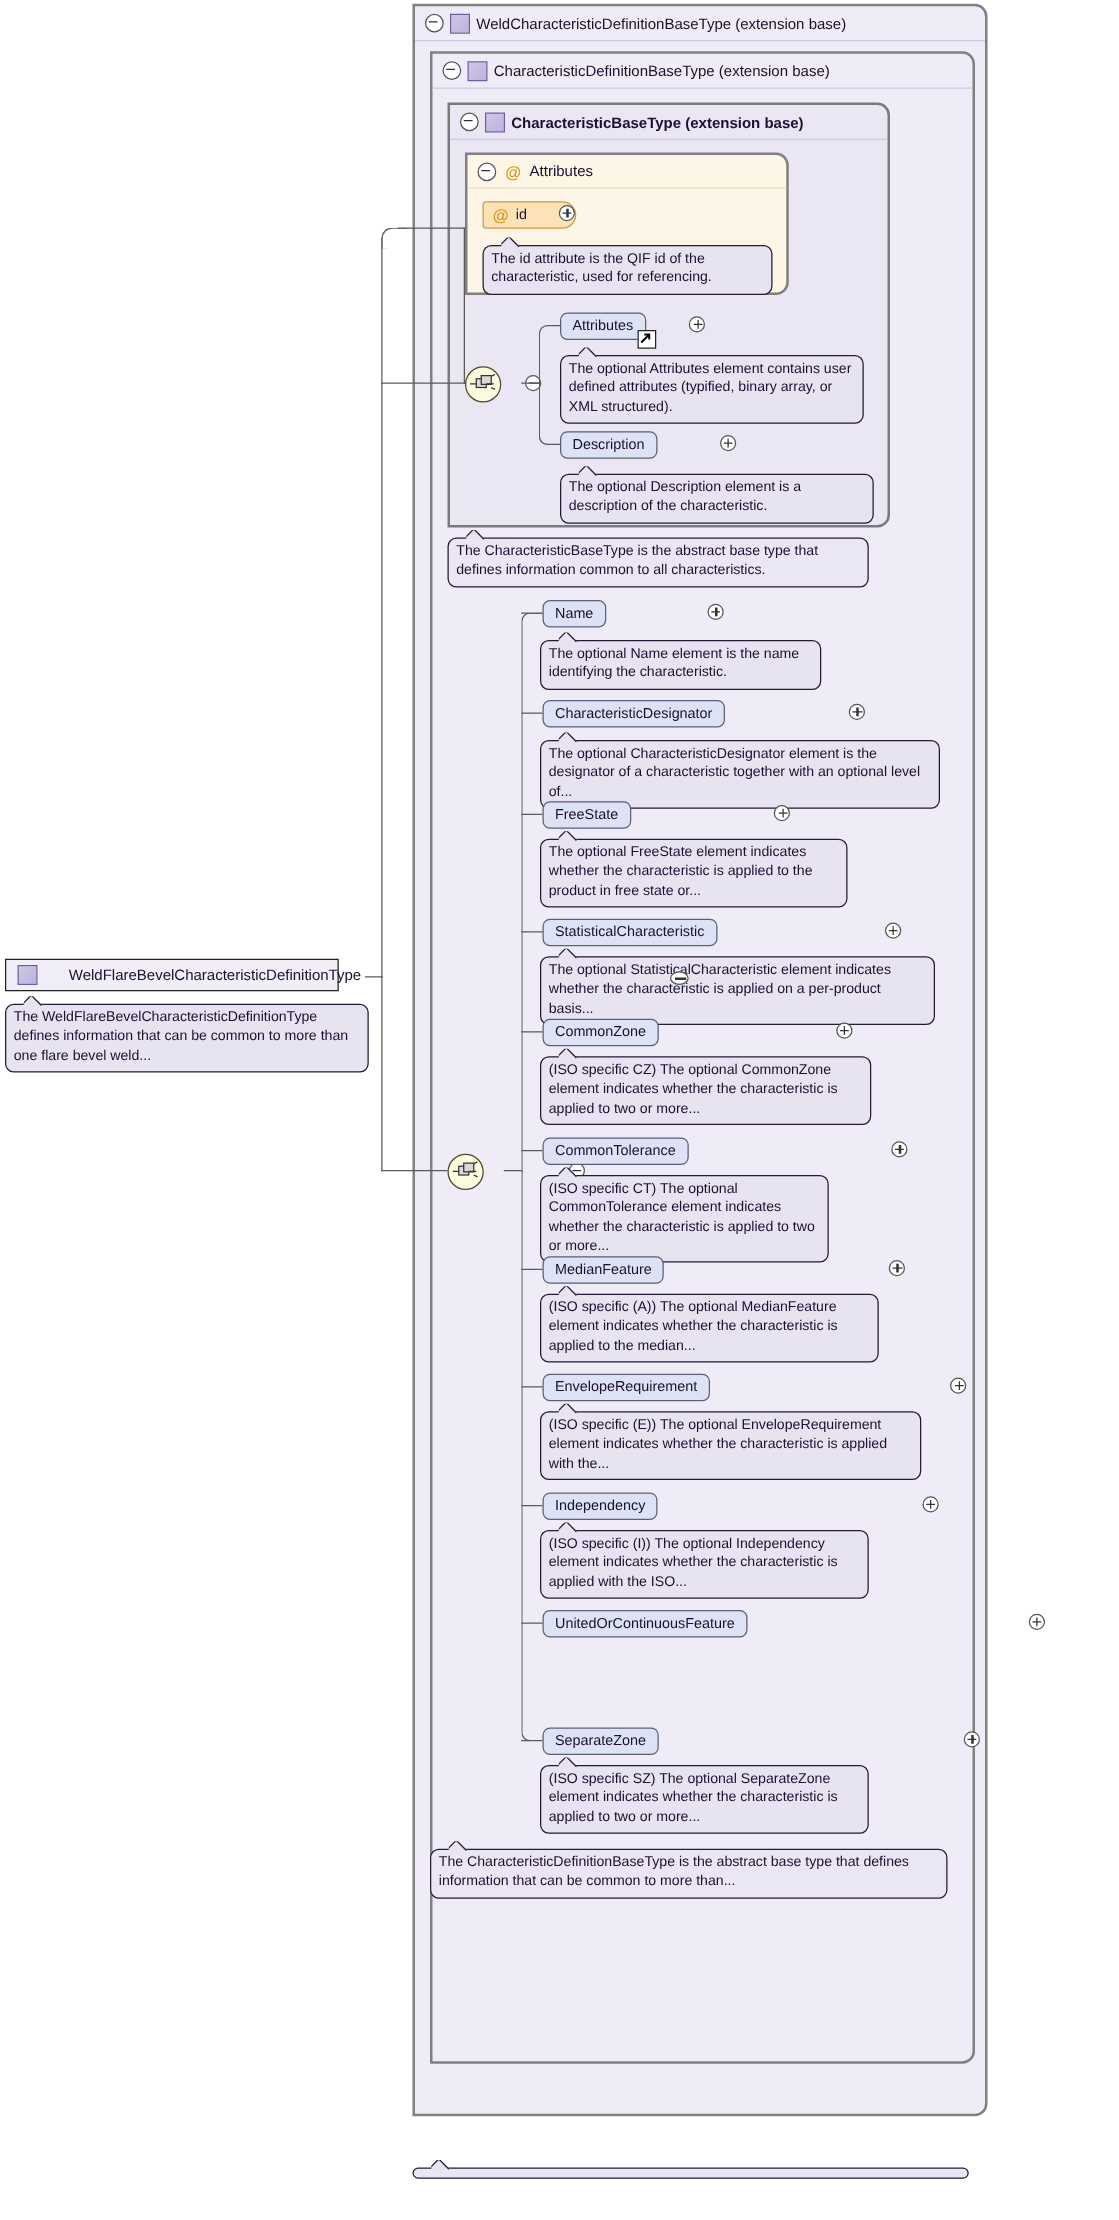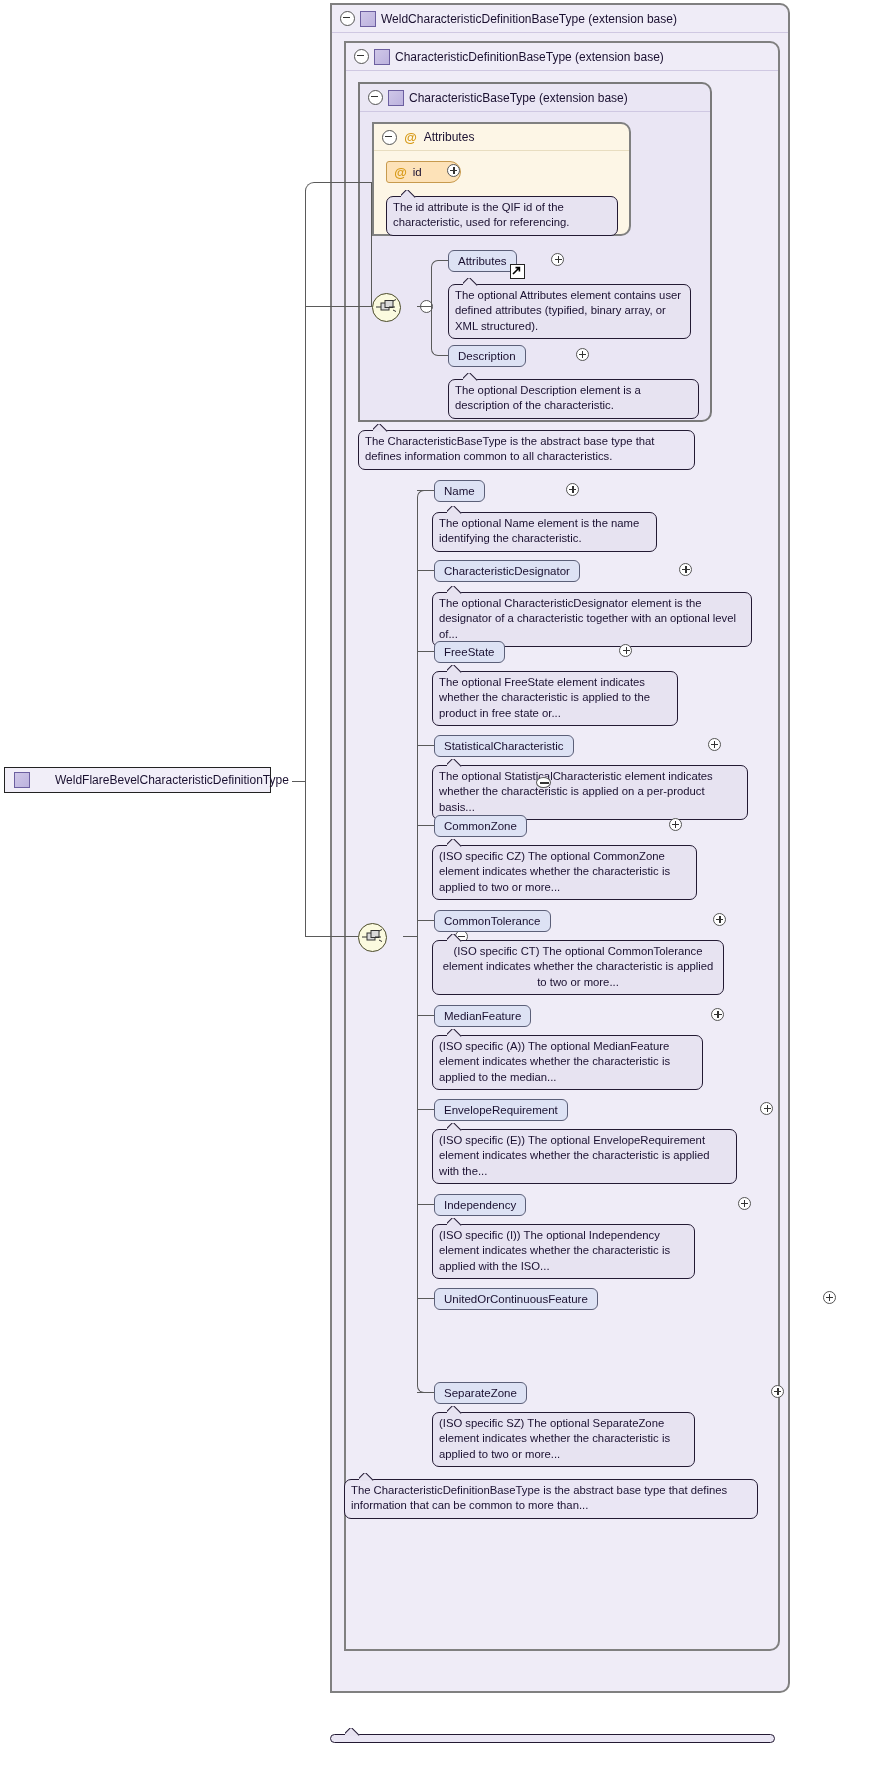--- a/index.html
+++ b/index.html
@@ -19,21 +19,21 @@
     border:2px solid #808080;
     background:#efecf7;
   }
   .frame-hdr{
     position:absolute;left:0;top:0;height:28px;width:100%;
     box-sizing:border-box;
     display:flex;align-items:center;gap:5px;padding-left:8px;
     border-bottom:1px solid #cfc8e2;
   }
   .frame-hdr .ttl{font-size:12px;color:#1a1030;white-space:nowrap;}
-  .frame.lvl3{ background:#eae6f4; border-color:#7a7a7a;border-radius:0 10px 10px 0;}
+  .frame.lvl3{ background:#eae6f4; border-color:#7a7a7a;border-radius:0 10px 10px 0;font-weight:bold;}
 
   
   .tog{
     width:13px;height:13px;border-radius:50%;border:1.3px solid #555;
     background:#fff;position:relative;flex:0 0 auto;display:inline-block;
   }
   .tog::before{
     content:"";position:absolute;left:2.2px;top:5.1px;width:7.2px;height:1.4px;background:#333;
   }
   .tog.plus::after{
@@ -299,21 +299,21 @@
     <span class="tail"></span>
     <span>(ISO specific CZ) The optional CommonZone element indicates whether the characteristic is applied to two or more...</span>
   </div>
 
   
   <div class="ln lnh" style="left:417px;top:920px;width:17px;"></div>
   <div class="elpill" style="left:434px;top:910px;">
     <span>CommonTolerance</span>
   </div>
   <span class="tog plus abs" style="left:551px;top:913px;"></span>
-  <div class="note" style="left:432px;top:940px;width:292px;text-align:center;">
+  <div class="note" style="left:432px;top:940px;width:231px;">
     <span class="tail"></span>
     <span>(ISO specific CT) The optional CommonTolerance element indicates whether the characteristic is applied to two or more...</span>
   </div>
 
   
   <div class="ln lnh" style="left:417px;top:1015px;width:17px;"></div>
   <div class="elpill" style="left:434px;top:1005px;">
     <span>MedianFeature</span>
   </div>
   <span class="tog plus abs" style="left:533px;top:1008px;"></span>
@@ -372,20 +372,24 @@
   <div class="note nt" style="left:330px;top:1734px;width:445px;">
     <span class="tail"></span>
   </div>
 
   
   <div class="rootbox" style="left:4px;top:767px;width:267px;height:26px;">
     <span class="typesq"></span>
     <span>WeldFlareBevelCharacteristicDefinitionType</span>
   </div>
   <span class="tog oval abs" style="left:277px;top:775px;"></span>
+  <div class="note" style="left:4px;top:803px;width:291px;">
+    <span class="tail"></span>
+    <span>The WeldFlareBevelCharacteristicDefinitionType defines information that can be common to more than one flare bevel weld...</span>
+  </div>
 
   
   <div class="ln lnh" style="left:292px;top:781px;width:14px;"></div>
   
   <div class="ln lnv" style="left:305px;top:190px;height:592px;"></div>
   
   <div class="corner tl" style="left:305px;top:182px;width:20px;height:16px;"></div>
   <div class="ln lnh" style="left:318px;top:182px;width:54px;"></div>
   <div class="ln lnv" style="left:371px;top:182px;height:125px;"></div>
   

